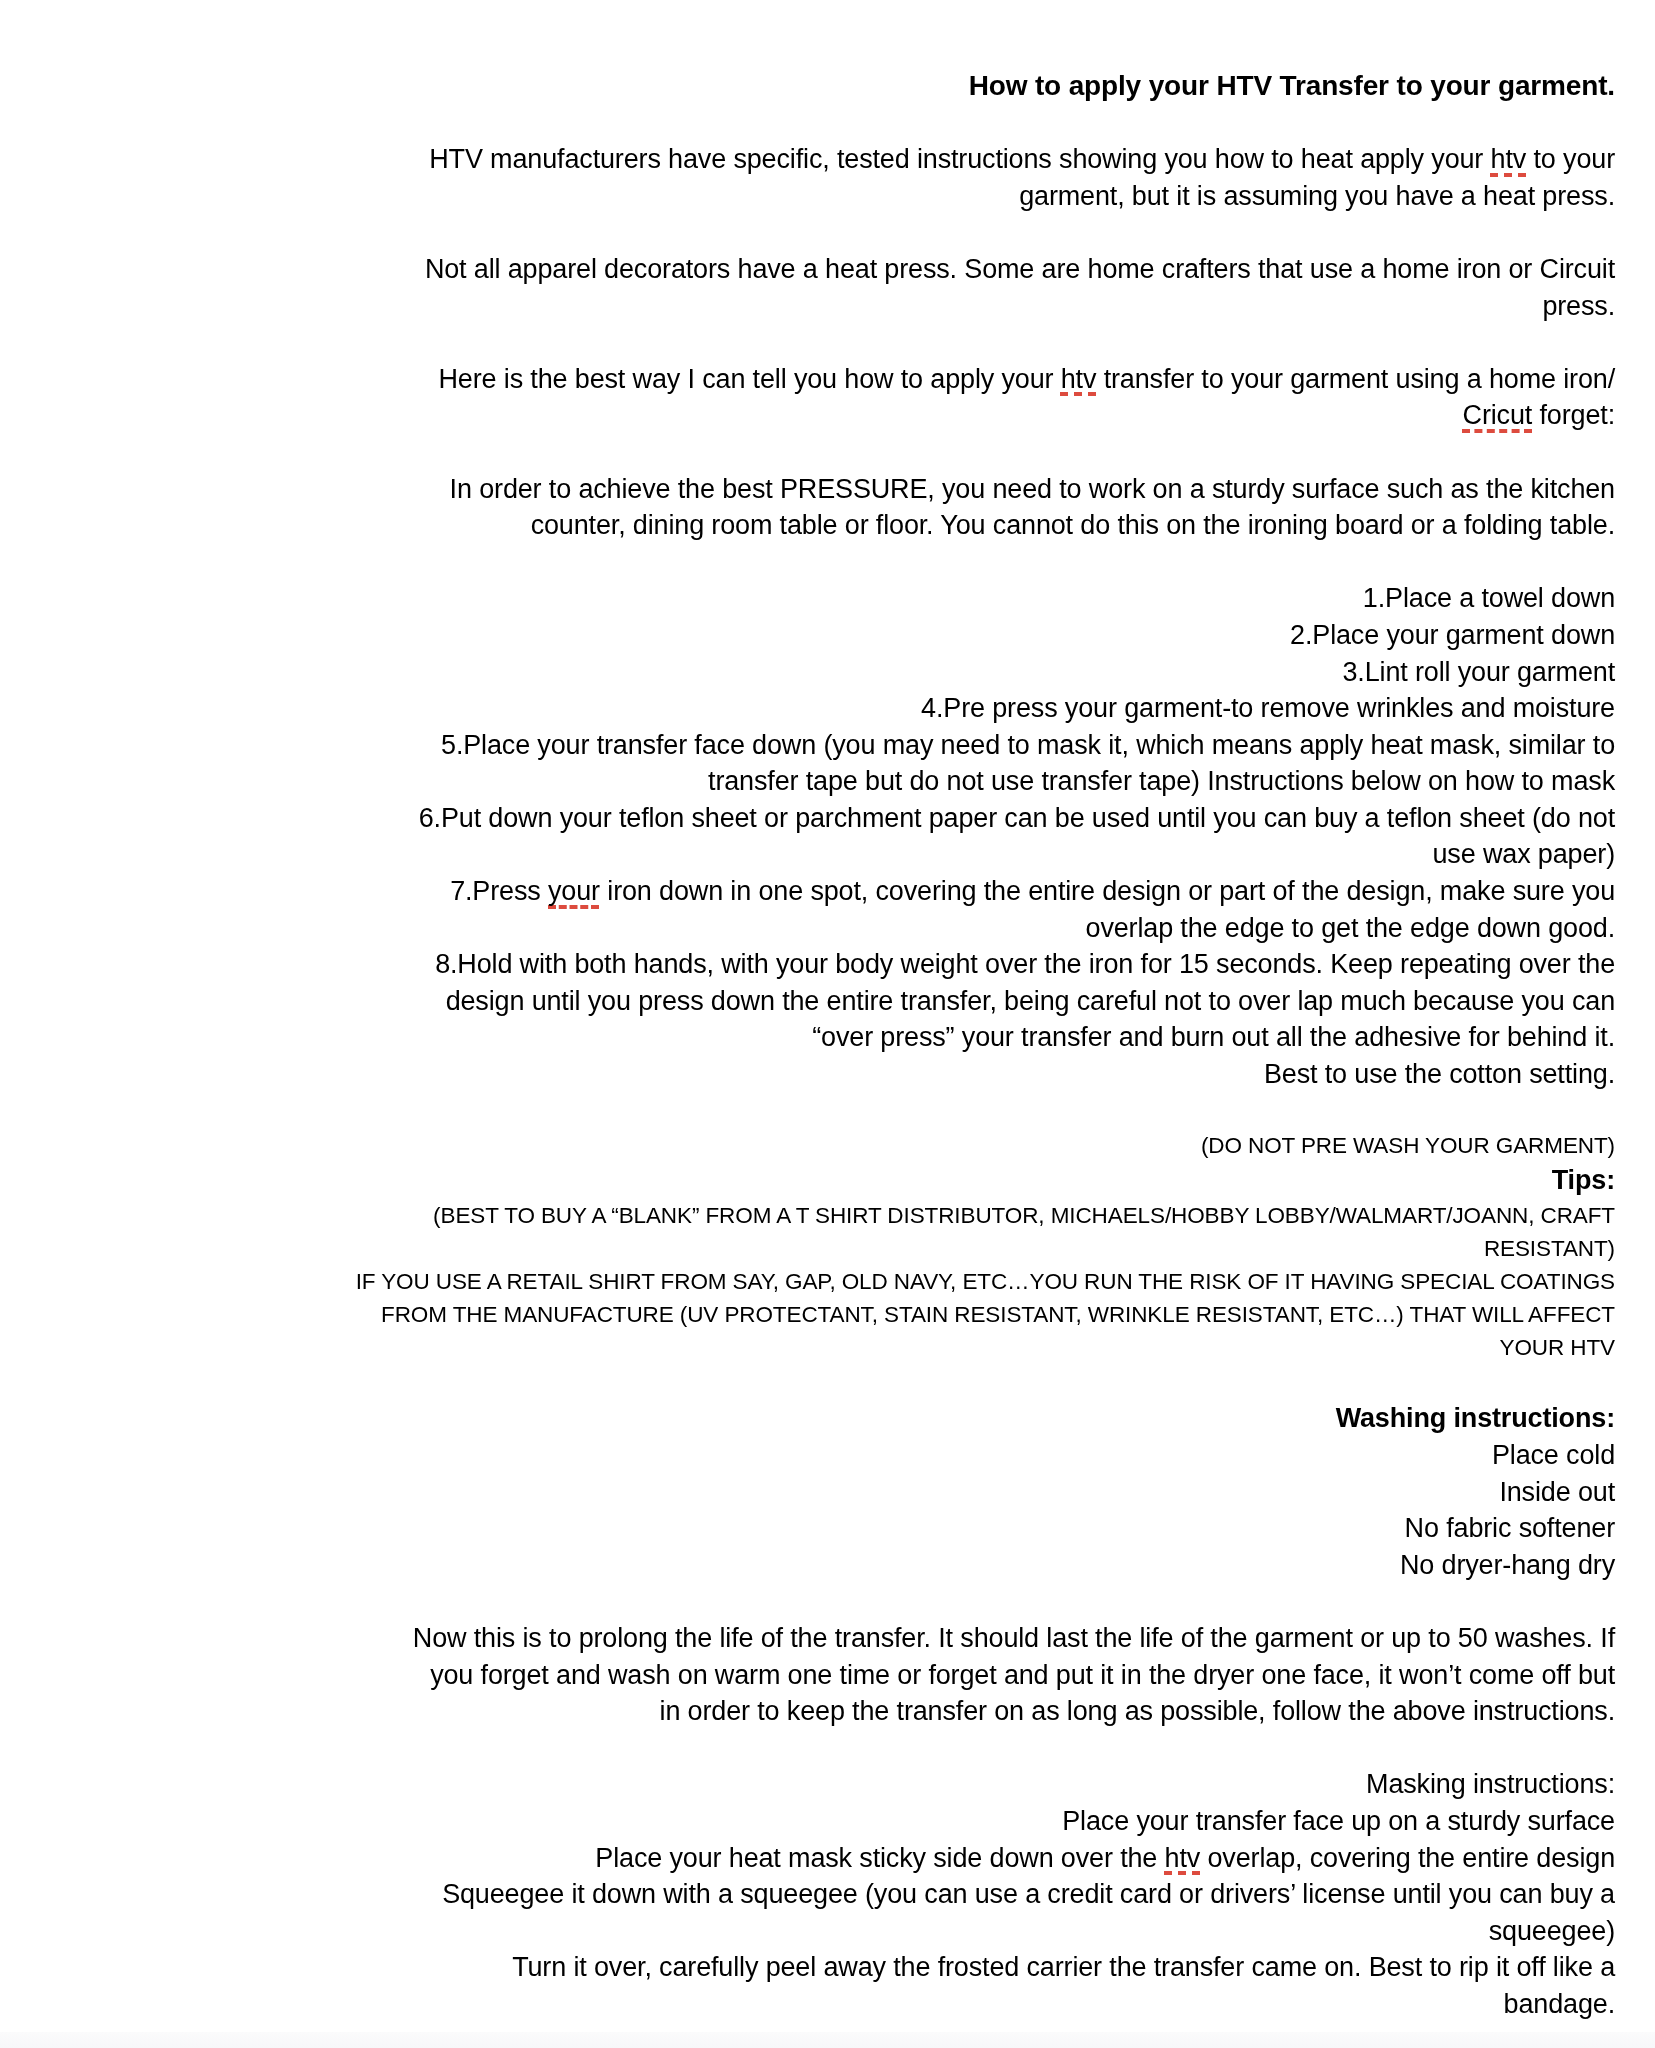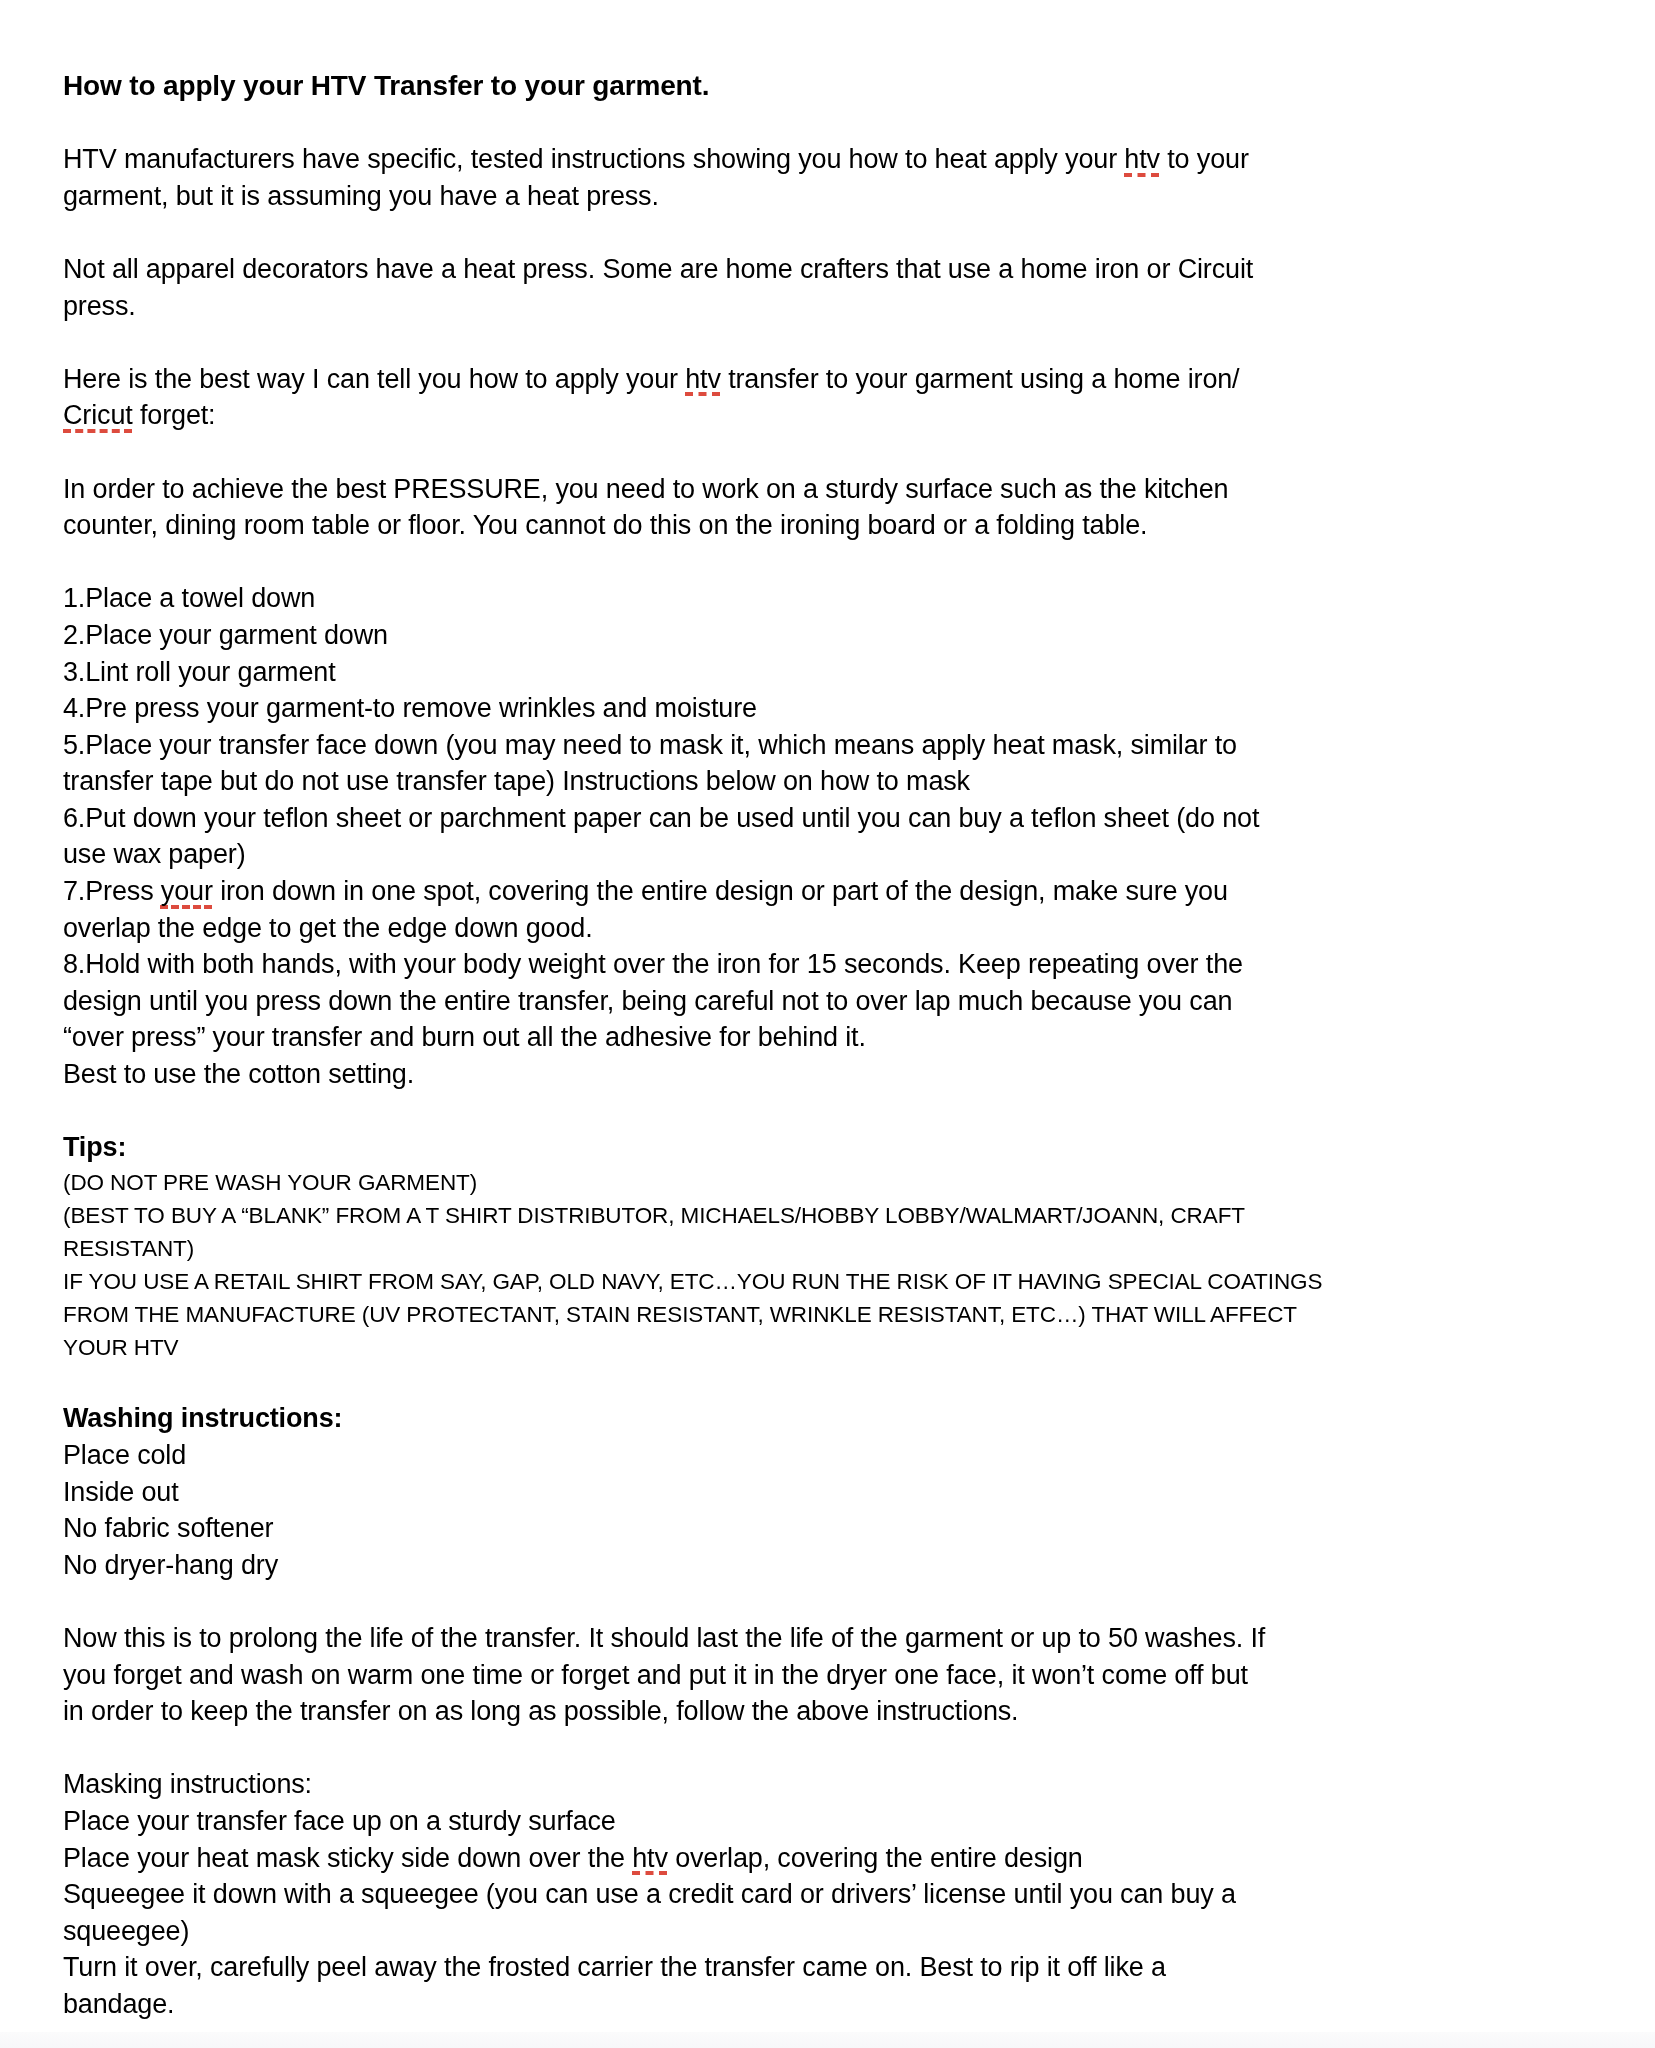--- a/index.html
+++ b/index.html
@@ -3,20 +3,21 @@
 <meta charset="utf-8">
 <style>
   html,body{margin:0;padding:0;background:#ffffff;}
   .page{
     position:relative;
     width:1655px;height:2048px;
     background:#ffffff;
     overflow:hidden;
     font-family:"Liberation Sans","DejaVu Sans",sans-serif;
     color:#000000;
+    text-align:right;
   }
   .doc{position:absolute;top:68px;left:63px;right:40px;}
   .block{margin-bottom:36.6px;}
   .ln{
     line-height:36.6px;
     font-size:27px;
     white-space:nowrap;
     letter-spacing:-0.15px;
   }
   .ln.title{font-size:28px;font-weight:700;}
@@ -69,22 +70,22 @@
         <div class="ln body"><span>6.Put down your teflon sheet or parchment paper can be used until you can buy a teflon sheet (do not</span></div>
         <div class="ln body"><span>use wax paper)</span></div>
         <div class="ln body"><span>7.Press </span><span class="sp">your</span><span> iron down in one spot, covering the entire design or part of the design, make sure you</span></div>
         <div class="ln body"><span>overlap the edge to get the edge down good.</span></div>
         <div class="ln body"><span>8.Hold with both hands, with your body weight over the iron for 15 seconds. Keep repeating over the</span></div>
         <div class="ln body"><span>design until you press down the entire transfer, being careful not to over lap much because you can</span></div>
         <div class="ln body"><span>“over press” your transfer and burn out all the adhesive for behind it.</span></div>
         <div class="ln body"><span>Best to use the cotton setting.</span></div>
       </div>
       <div class="block">
+        <div class="ln caps"><span>(DO NOT PRE WASH YOUR GARMENT)</span></div>
         <div class="ln bold"><span>Tips:</span></div>
-        <div class="ln caps"><span>(DO NOT PRE WASH YOUR GARMENT)</span></div>
         <div class="ln caps"><span>(BEST TO BUY A “BLANK” FROM A T SHIRT DISTRIBUTOR, MICHAELS/HOBBY LOBBY/WALMART/JOANN, CRAFT</span></div>
         <div class="ln caps"><span>RESISTANT)</span></div>
         <div class="ln caps"><span>IF YOU USE A RETAIL SHIRT FROM SAY, GAP, OLD NAVY, ETC…YOU RUN THE RISK OF IT HAVING SPECIAL COATINGS</span></div>
         <div class="ln caps"><span>FROM THE MANUFACTURE (UV PROTECTANT, STAIN RESISTANT, WRINKLE RESISTANT, ETC…) THAT WILL AFFECT</span></div>
         <div class="ln caps"><span>YOUR HTV</span></div>
       </div>
       <div class="block">
         <div class="ln bold"><span>Washing instructions:</span></div>
         <div class="ln body"><span>Place cold</span></div>
         <div class="ln body"><span>Inside out</span></div>

